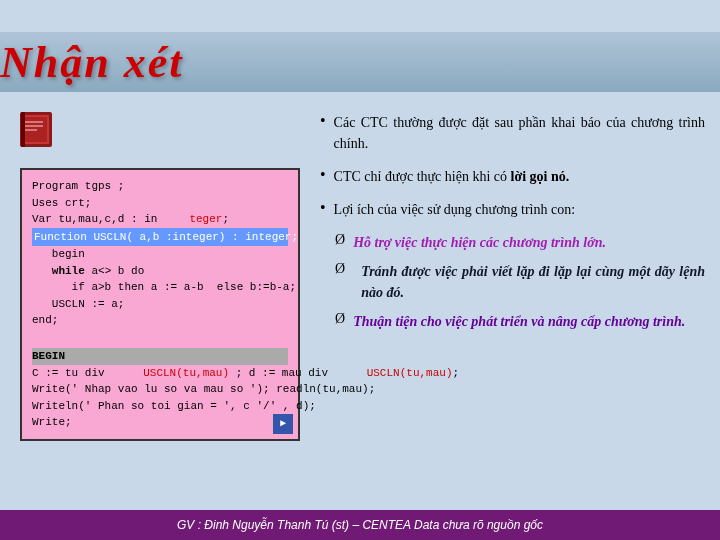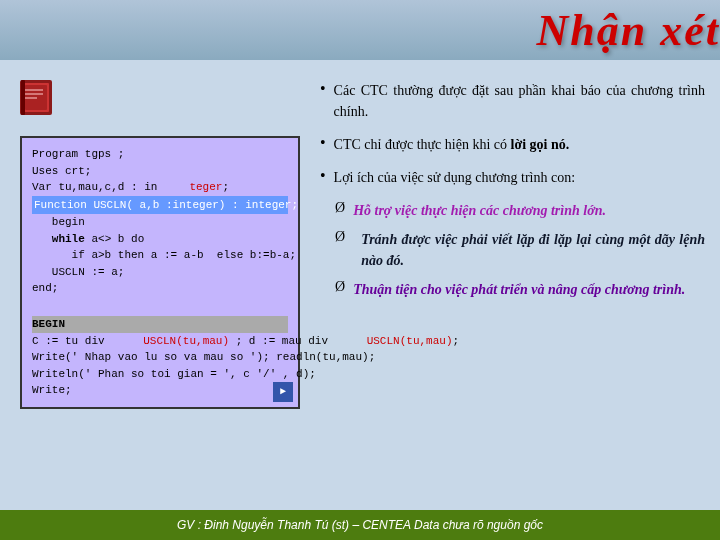--- a/index.html
+++ b/index.html
@@ -13,22 +13,23 @@
       position: relative;
     }
 
     
     .header {
       width: 100%;
       background: linear-gradient(180deg, #b0c4d8 0%, #8aaabf 100%);
       height: 60px;
       display: flex;
       align-items: center;
-      justify-content: flex-end;
+      justify-content: flex-start;
       position: relative;
+      margin-top: 32px;
     }
 
     .header-title {
       font-size: 44px;
       font-weight: bold;
       color: #cc0000;
       text-shadow: 2px 2px 4px rgba(0,0,0,0.3);
       font-style: italic;
       font-family: 'Times New Roman', serif;
       letter-spacing: 2px;
@@ -48,21 +49,21 @@
       flex-shrink: 0;
       display: flex;
       flex-direction: column;
       align-items: center;
       gap: 8px;
       padding-top: 5px;
     }
 
     .code-box {
       width: 280px;
-      background: #c4b5fd;
+      background: #f9a8d4;
       border: 2px solid #333;
       padding: 8px 10px;
       font-family: 'Courier New', monospace;
       font-size: 11px;
       line-height: 1.5;
       position: relative;
     }
 
     .code-line {
       display: block;
@@ -170,21 +171,21 @@
       gap: 8px;
       padding-left: 5px;
     }
 
     
     .footer {
       position: absolute;
       bottom: 0;
       width: 100%;
       height: 30px;
-      background: #4d7c0f;
+      background: #701a75;
       display: flex;
       align-items: center;
       justify-content: center;
     }
 
     .footer-text {
       color: white;
       font-size: 12px;
       font-style: italic;
     }

